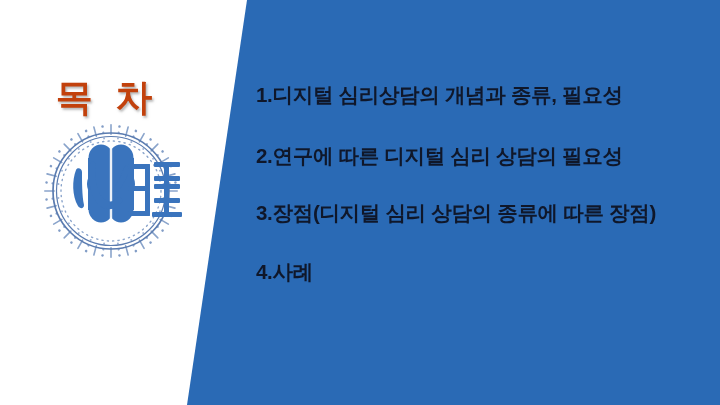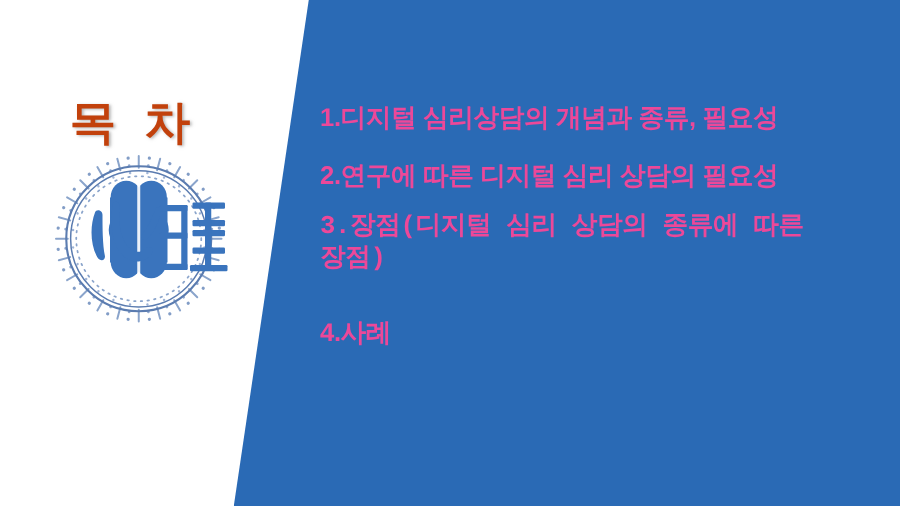--- a/index.html
+++ b/index.html
@@ -39,26 +39,26 @@
   
   #toc-list{
     position:absolute;left:256px;top:82px;width:432px;
     color:#ffffff;
   }
   .toc-item{
     font-size:20.5px;
     line-height:26px;
     font-weight:600;
     letter-spacing:-0.3px;
-    color:#ec4899;
+    color:#0f172a;
     word-break:keep-all;
   }
   .toc-item.gap1{margin-top:0px;}
-  .toc-item.gap2{margin-top:20px;}
-  .toc-item.gap3{margin-top:15px;font-family:Liberation Mono, monospace;}
+  .toc-item.gap2{margin-top:35px;}
+  .toc-item.gap3{margin-top:31px;}
   .toc-item.gap4{margin-top:33px;}
 </style>
 </head>
 <body>
 
 <div id="slide">
 
   <div id="blue-panel"></div>
 
   <div id="toc-title">목 차</div>

